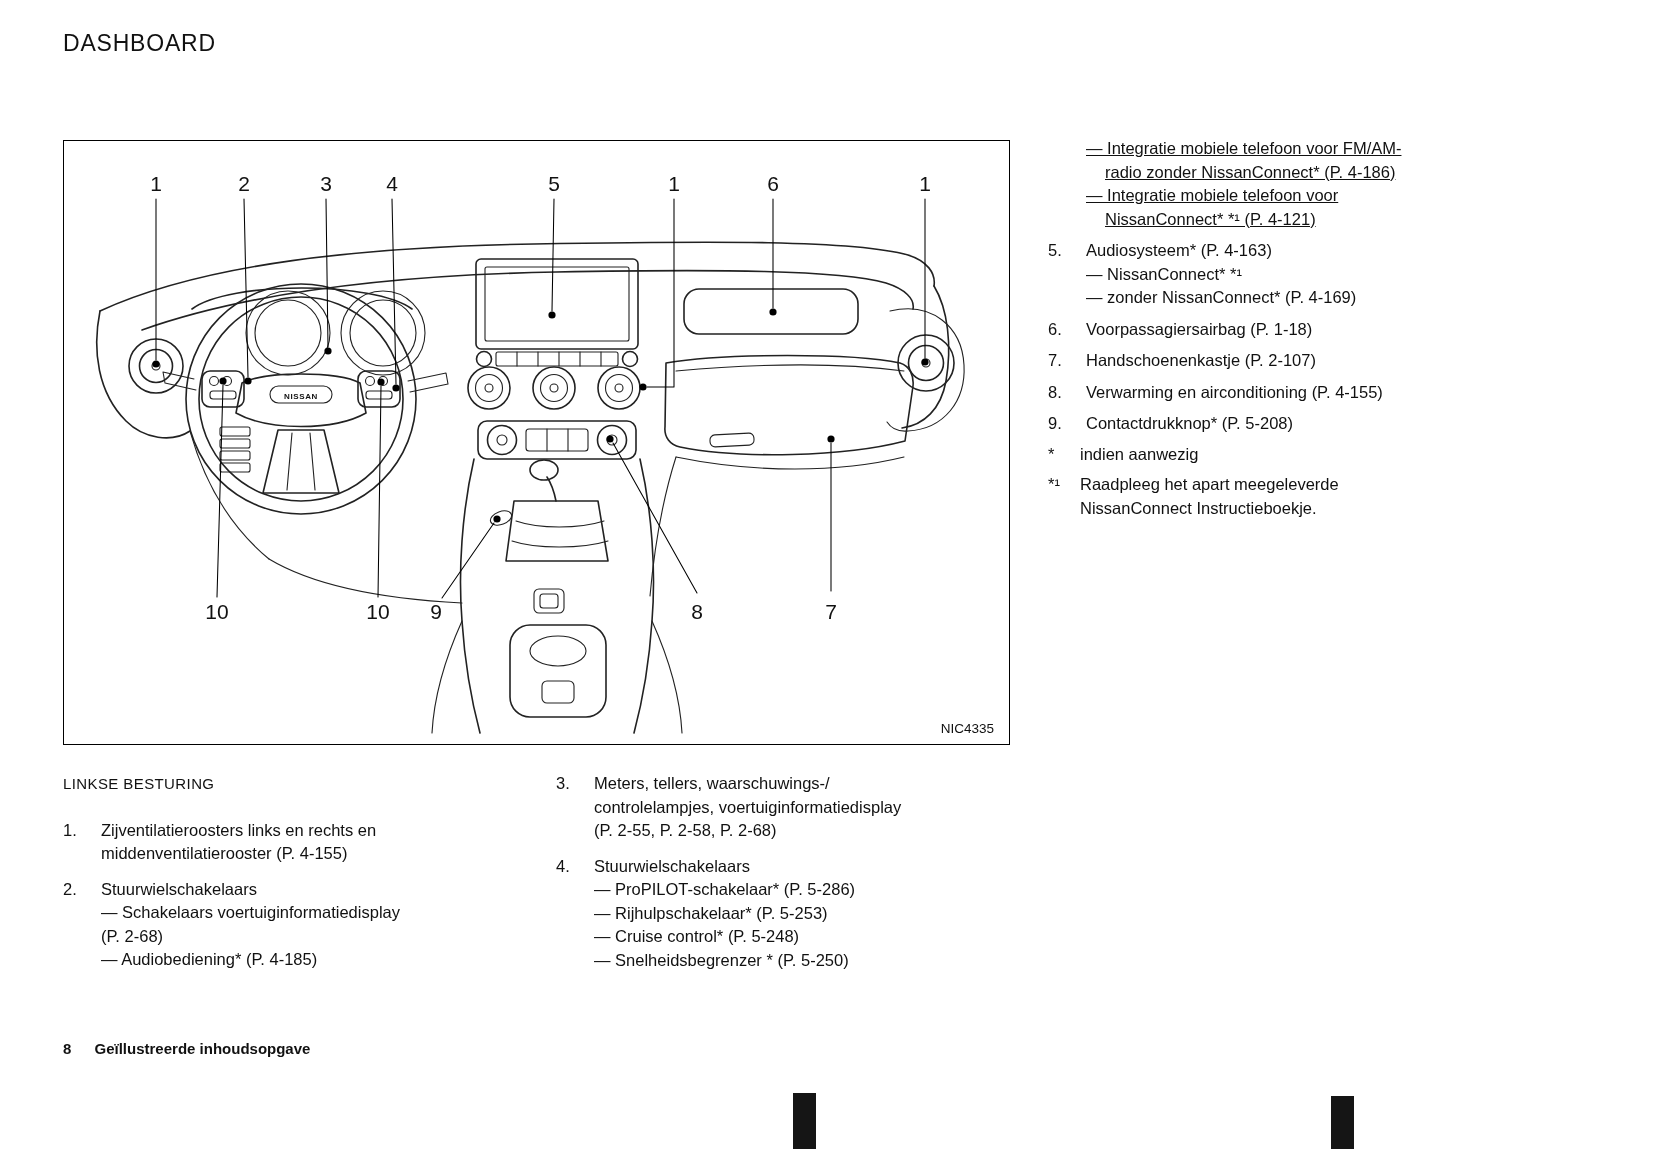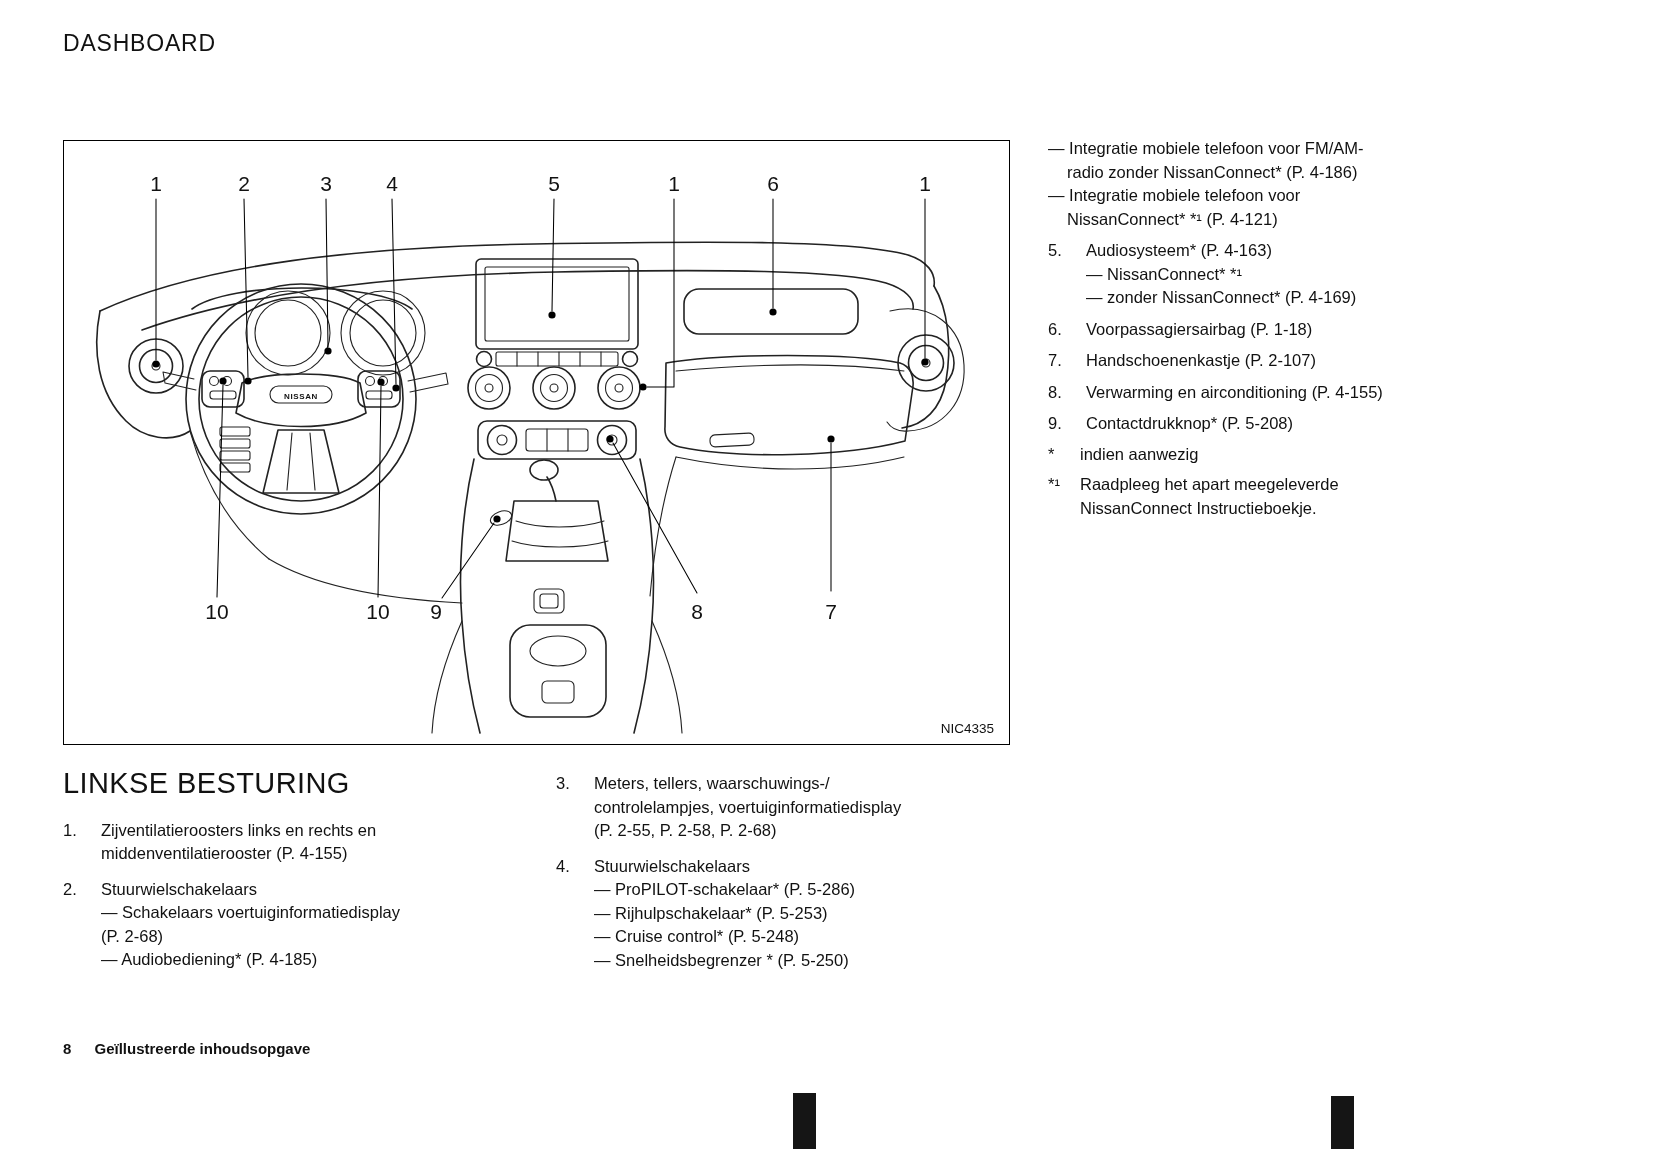--- a/index.html
+++ b/index.html
@@ -21,23 +21,23 @@
   .diagram text   { fill:#111; stroke:none; font-family:"Liberation Sans", sans-serif; }
   .diagram .callout { font-size:21px; text-anchor:middle; }
   .diagram .figcode { font-size:13.5px; text-anchor:end; }
   .diagram .brand   { font-size:8px; letter-spacing:0.6px; text-anchor:middle; font-weight:bold; }
 
   .col { position:absolute; font-size:16.5px; line-height:23.5px; }
   .col-right { left:1048px; top:137px; width:578px; }
   .col-left  { left:63px;  top:772px; width:478px; }
   .col-mid   { left:556px; top:772px; width:452px; }
 
-  .section-heading { font-size:29px; font-weight:500; letter-spacing:0.4px; margin:0 0 23px 0; }
-
-  .hang { padding-left:19px; text-indent:-19px; white-space:pre-line; }
+  .section-heading { font-size:15px; font-weight:500; letter-spacing:0.4px; margin:0 0 23px 0; }
+
+  .hang { margin-left:38px; padding-left:19px; text-indent:-19px; white-space:pre-line;text-decoration:underline; }
 
   .item { display:flex; margin-top:8px; }
   .col-left .item, .col-mid .item { margin-top:12px; }
   .col-mid .item:first-child { margin-top:0; }
   .marker { flex:0 0 38px; width:38px; }
   .itext  { flex:1; white-space:pre-line; }
 
   .footnote { display:flex; margin-top:7px; }
   .footnote .marker { flex:0 0 32px; width:32px; }
 

